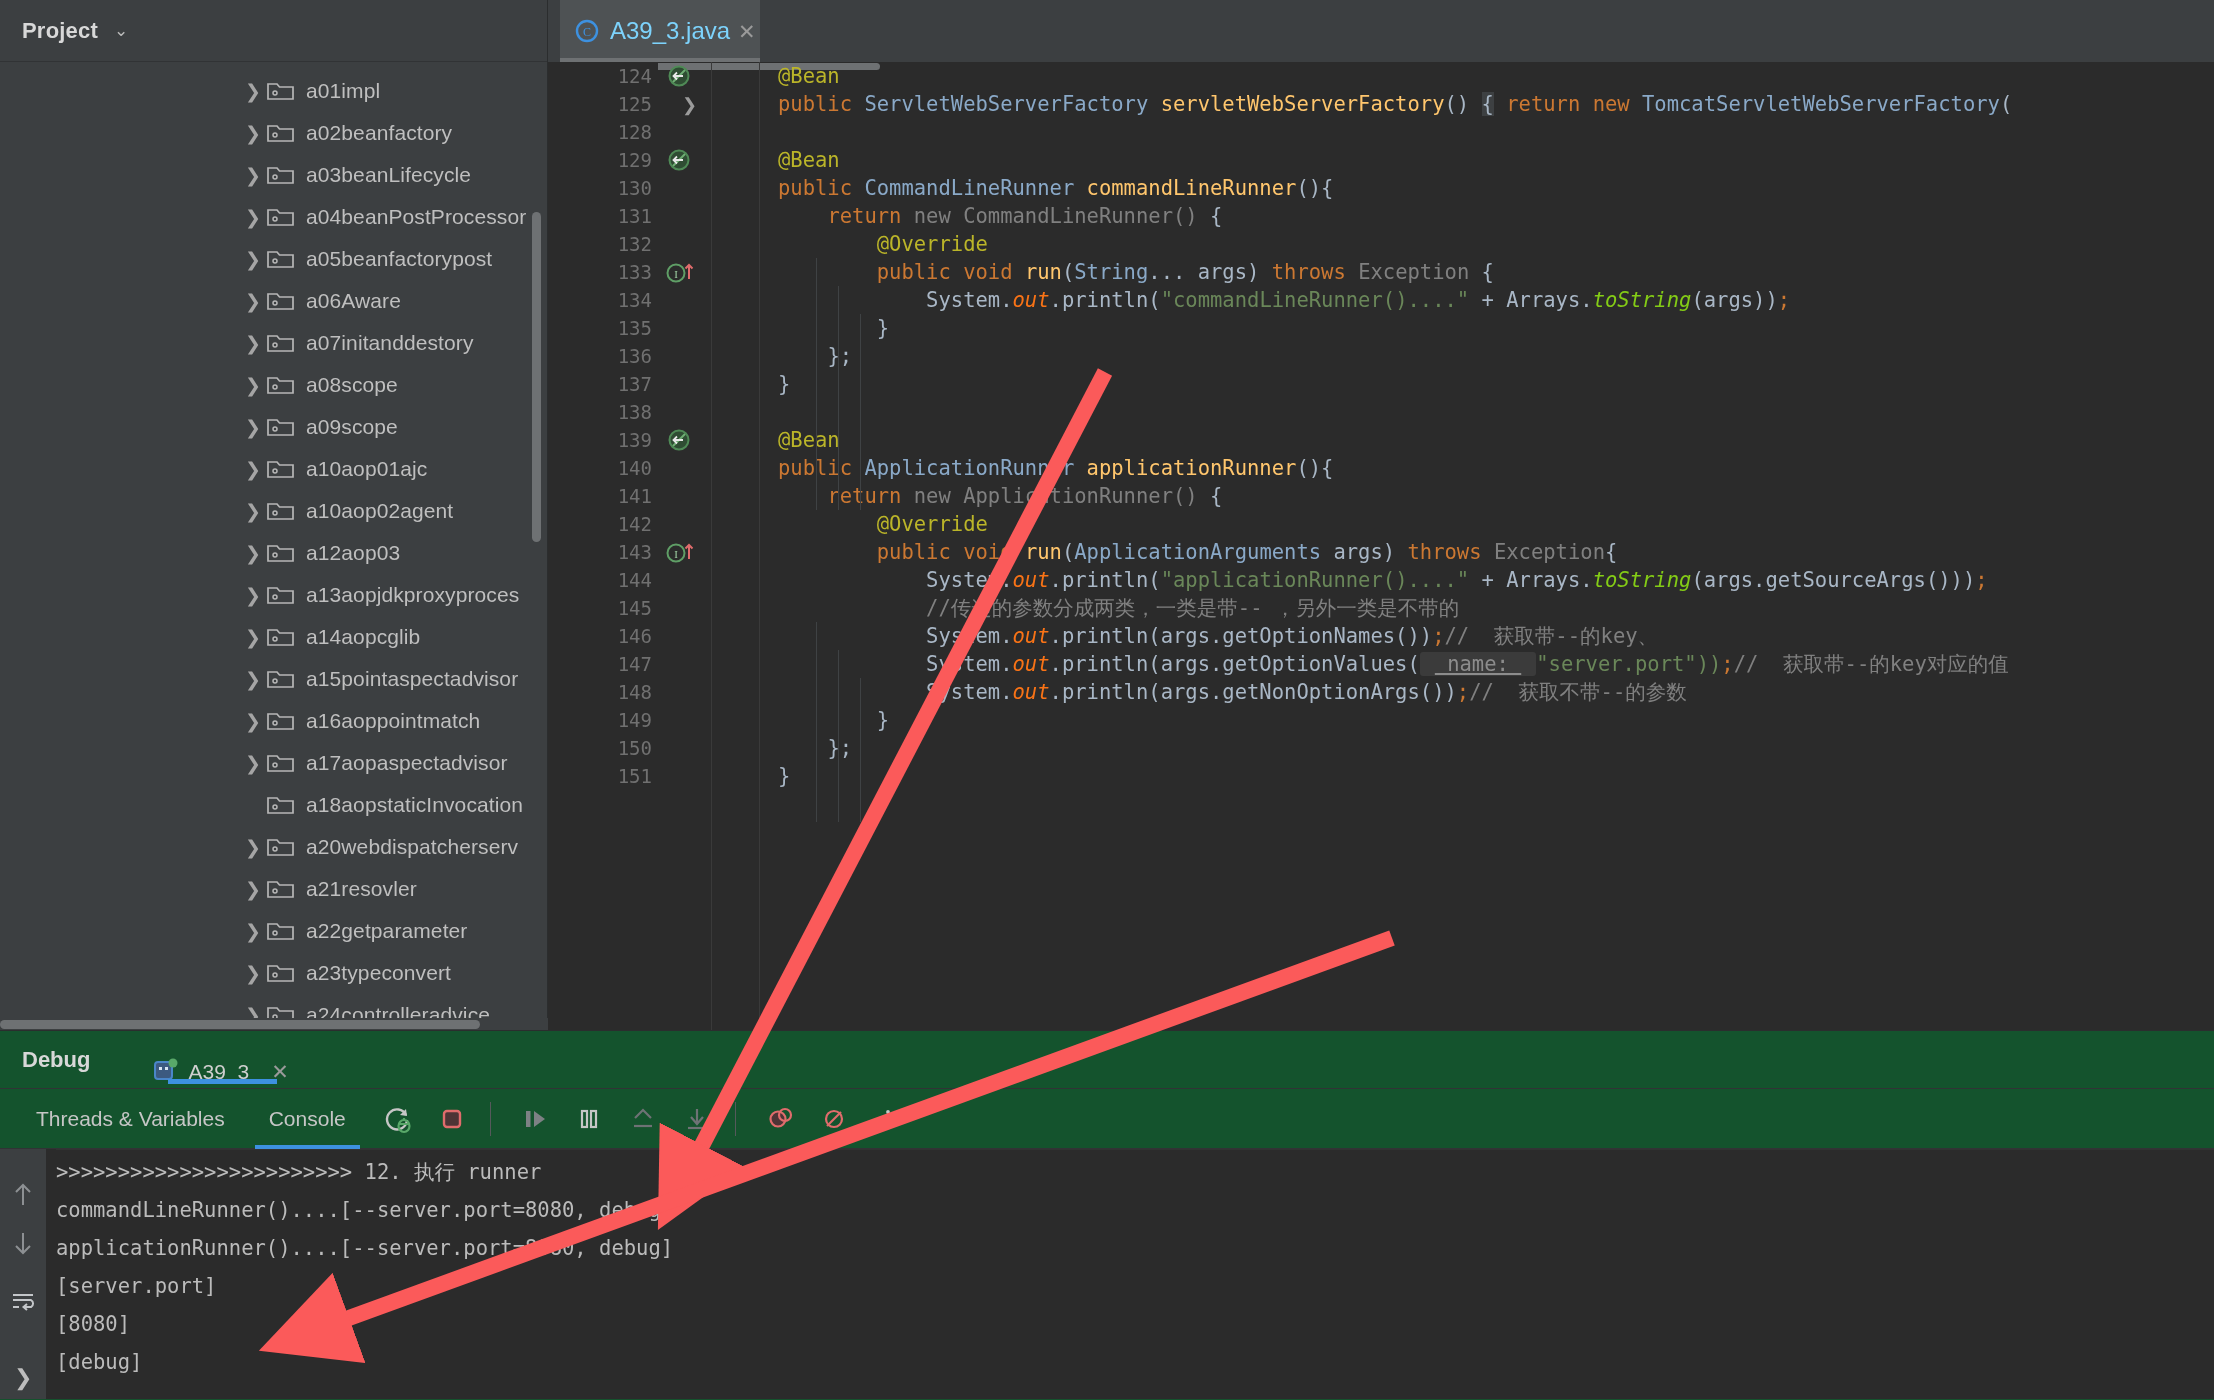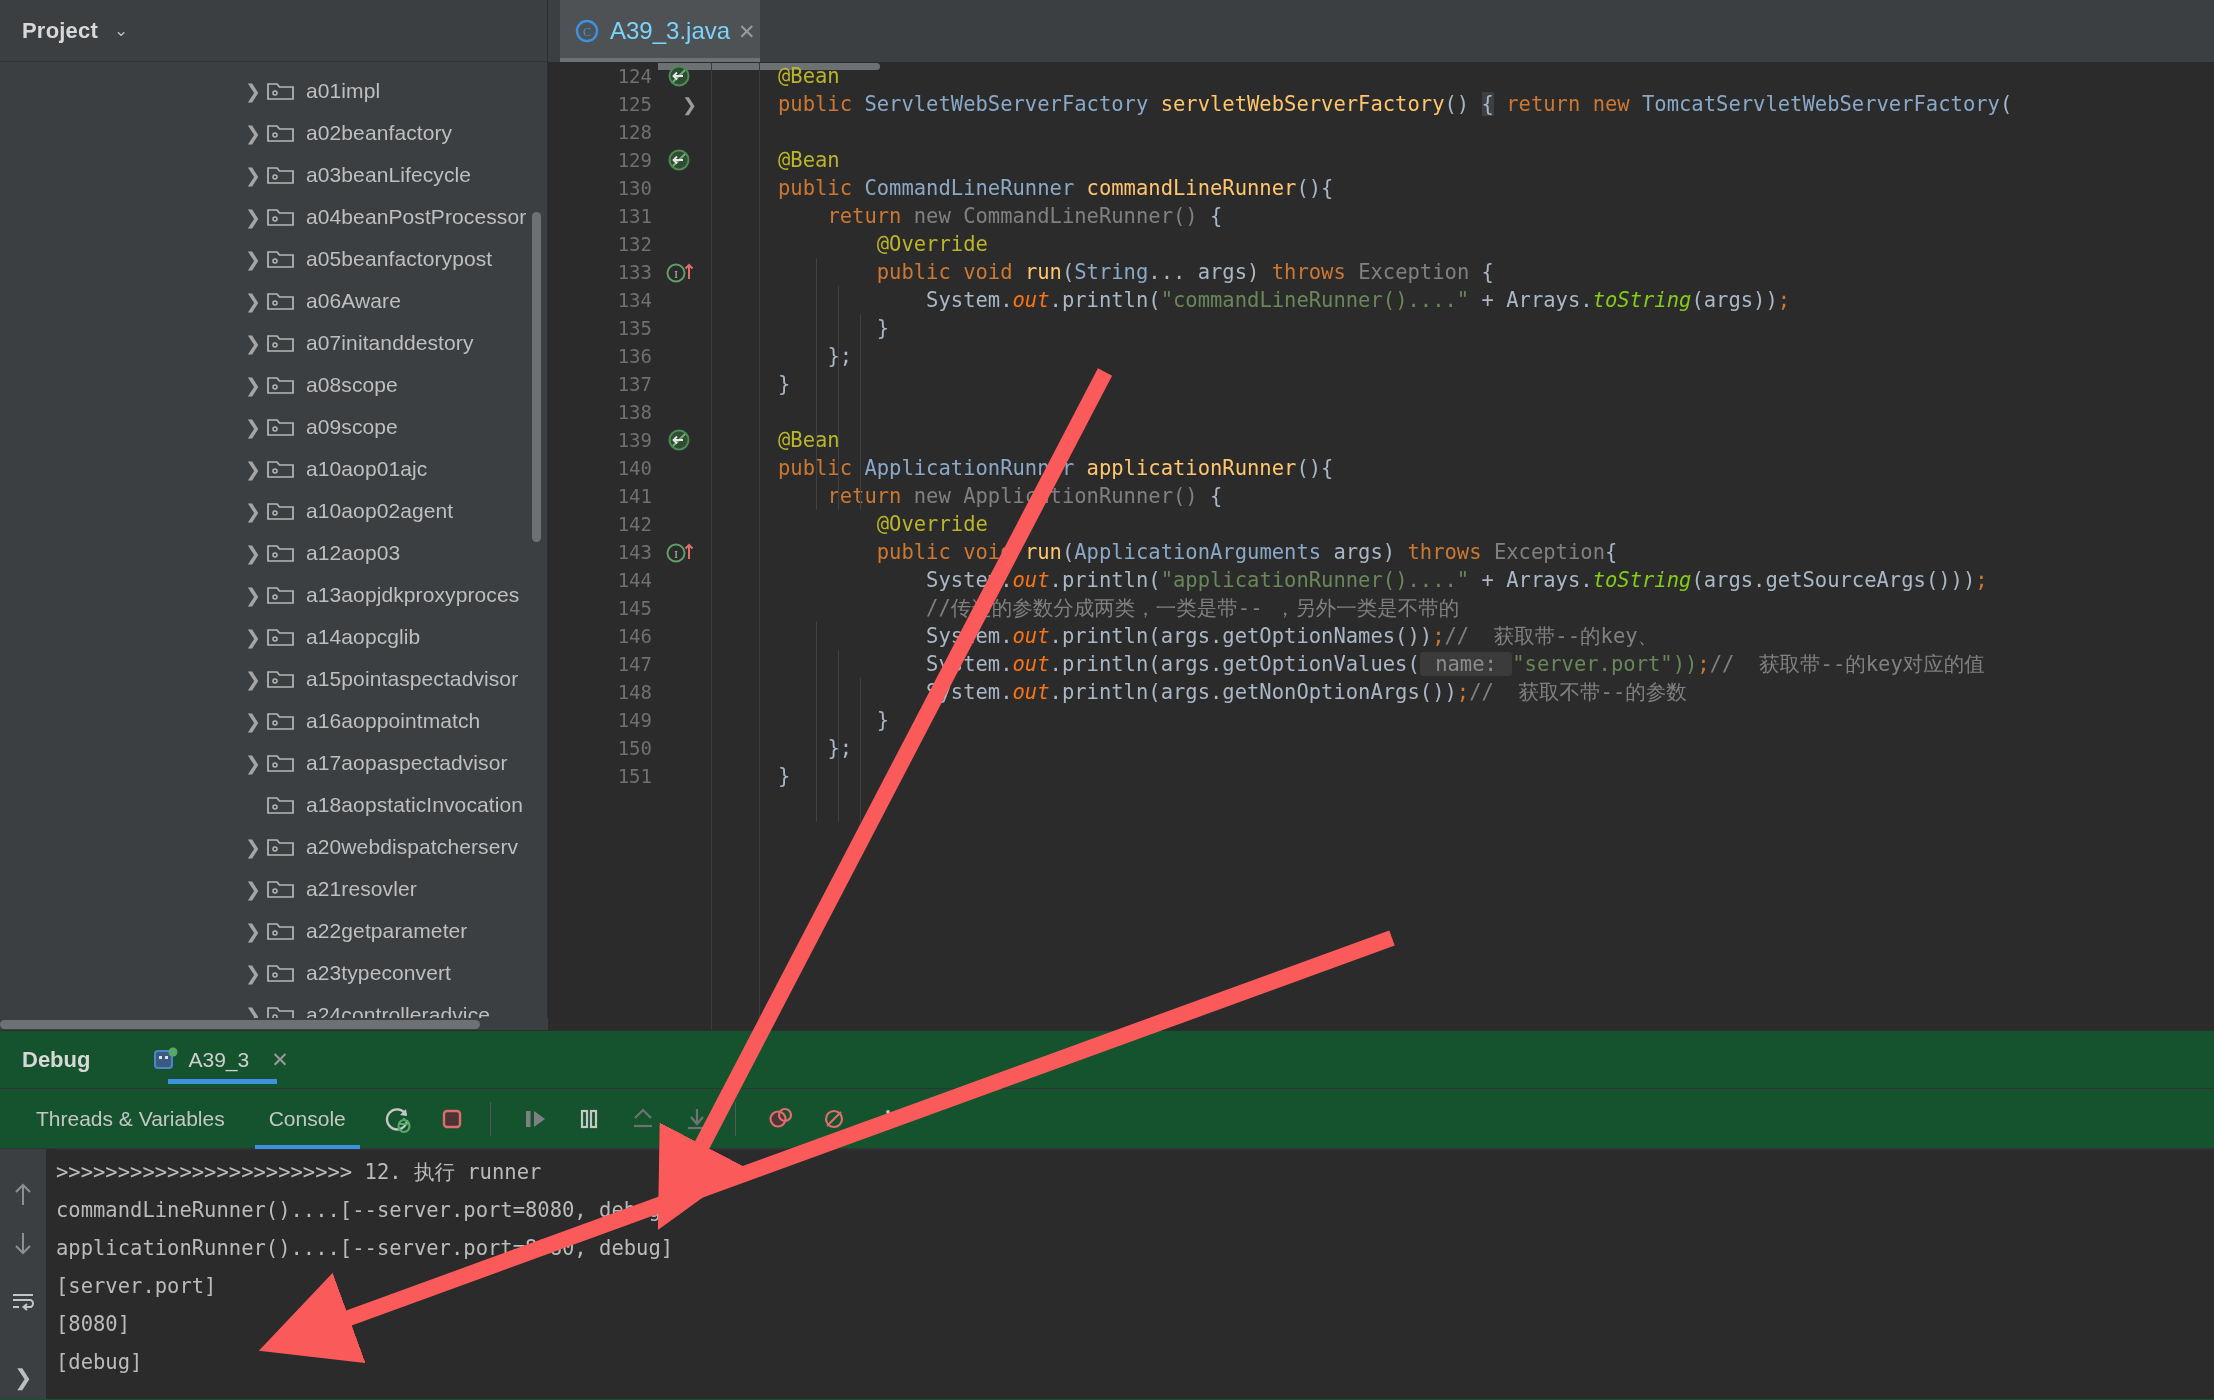--- a/index.html
+++ b/index.html
@@ -101,37 +101,37 @@
   .k  { color:#cc7832; }           
   .an { color:#bbb529; }           
   .ty { color:#8aa9c8; }           
   .fn { color:#ffc66d; }           
   .st { color:#6a8759; }           
   .gr { color:#808080; }           
   .pl { color:#a9b7c6; }           
   .it { color:#f97316; font-style:italic; }   
   .mi { color:#84cc16; font-style:italic;text-align:right; }   
   .sc { color:#cc7832; }           
-  .hint { background:#3b3b3b; color:#8c8c8c; border-radius:3px; padding:0 3px; }
+  .hint { background:#3b3b3b; color:#8c8c8c; border-radius:3px; padding:0 15px;text-decoration:underline; }
   .brace-hl { background:#3d4042; }
 
   .indent-guide { position:absolute; width:1px; background:#3f4244; }
 
   
   .debug-panel {
     position:absolute; left:0; top:1030px; width:2214px; height:370px;
     background:#14532d; border-top:1px solid #2b2d2e;
   }
   .debug-head {
     height:58px; display:flex; align-items:center; padding-left:22px; position:relative;
     border-bottom:1px solid #313335;
   }
   .debug-title { color:#d8d8d8; font-size:22px; font-weight:bold; }
   .run-tab {
-    margin-left:62px; display:flex; align-items:center; position:relative; height:49px;
+    margin-left:62px; display:flex; align-items:flex-end; position:relative; height:49px;
   }
   .run-tab::after {
     content:""; position:absolute; left:16px; right:12px; bottom:0; height:5px; background:#3d91e0;
   }
   .run-tab-icon { width:26px; height:26px; margin-right:10px; position:relative; }
   .run-tab-label { color:#cfcfcf; font-size:21px; }
   .run-tab-close { color:#9a9a9a; font-size:21px; margin-left:22px; }
 
   .debug-toolbar {
     height:60px; display:flex; align-items:center; padding-left:14px; position:relative;

